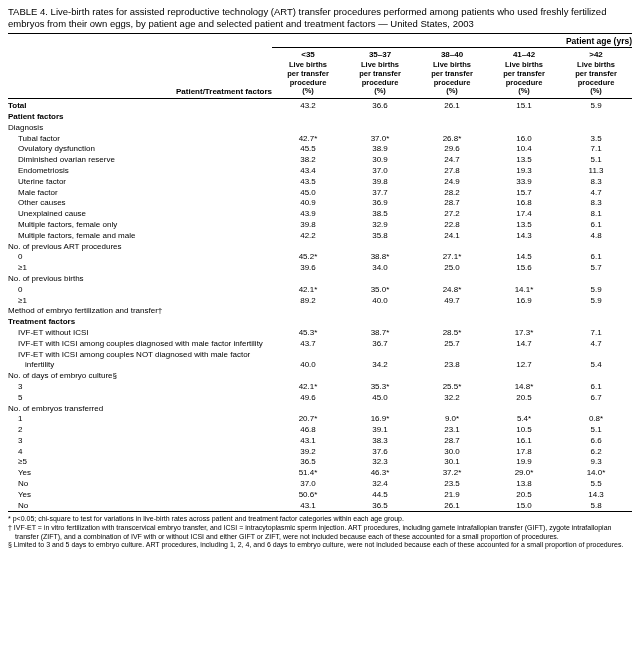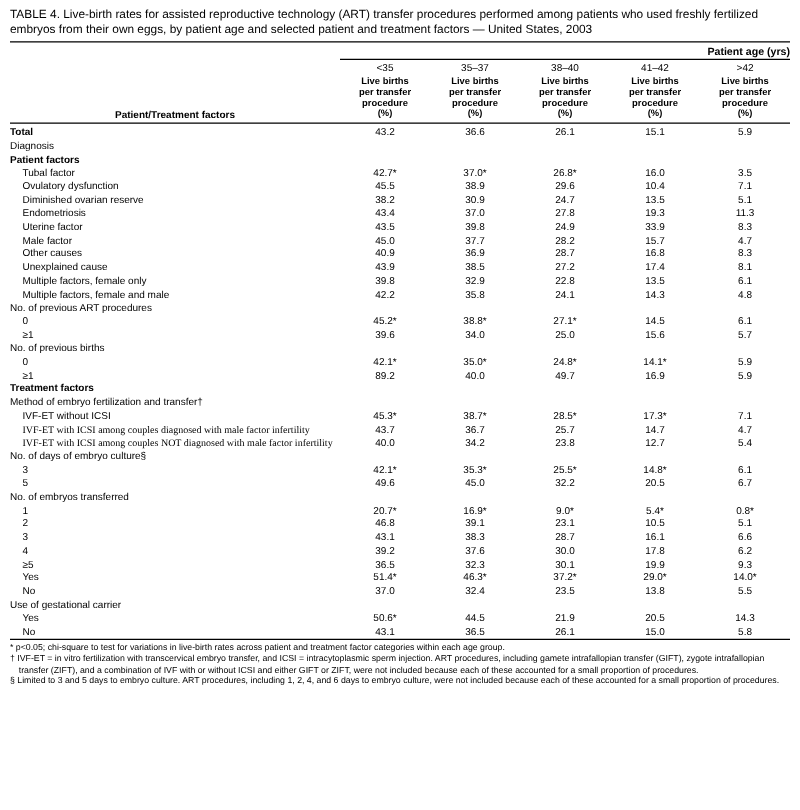--- a/index.html
+++ b/index.html
@@ -31,41 +31,41 @@
   thead th { font-weight: bold; }
   th.corner { border-bottom: none; }
   th.group {
     text-align: right;
     font-size: 8.5px;
     padding: 2px 0 1px 0;
     border-bottom: 1px solid #000;
   }
   tr.colhead th { border-bottom: 1px solid #000; padding-bottom: 2px; }
   th.rowhead {
-    text-align: center;
+    text-align: right;
     vertical-align: bottom;
     font-size: 8px;
   }
   th.col { text-align: center; vertical-align: top; padding-top: 2px; }
-  .age { font-size: 8px; font-weight: normal; line-height: 10px; }
+  .age { font-size: 8px; font-weight: bold; line-height: 10px; }
   .sub {
     font-size: 7.5px;
     font-weight: bold;
     line-height: 8.8px;
     white-space: pre-line;
     margin-top: 1px;
   }
   tbody td { line-height: 10.8px; vertical-align: bottom; }
   tbody tr:first-child td { padding-top: 2px; }
   td.label { text-align: left; }
   td.val { text-align: center; }
   td.indent-0 { padding-left: 0; }
   td.indent-1 { padding-left: 10px; }
   td.bold { font-weight: bold; }
-  td.hang { padding-left: 17px; text-indent: -7px; font-family: Liberation Serif, serif; }
+  td.hang { padding-left: 17px; text-indent: -7px; }
   .footnotes {
     margin-top: 3px;
     width: 624px;
     font-size: 7px;
     line-height: 8.6px;
   }
   .fn { padding-left: 7px; text-indent: -7px; }
 </style>
 </head>
 <body>
@@ -130,29 +130,29 @@
     <tbody id="table-body">
         <tr>
           <td class="label indent-0 bold">Total</td>
           <td class="val">43.2</td>
           <td class="val">36.6</td>
           <td class="val">26.1</td>
           <td class="val">15.1</td>
           <td class="val">5.9</td>
         </tr>
         <tr>
+          <td class="label indent-0 bold">Patient factors</td>
+          <td class="val"></td>
+          <td class="val"></td>
+          <td class="val"></td>
+          <td class="val"></td>
+          <td class="val"></td>
+        </tr>
+        <tr>
           <td class="label indent-0">Diagnosis</td>
-          <td class="val"></td>
-          <td class="val"></td>
-          <td class="val"></td>
-          <td class="val"></td>
-          <td class="val"></td>
-        </tr>
-        <tr>
-          <td class="label indent-0 bold">Patient factors</td>
           <td class="val"></td>
           <td class="val"></td>
           <td class="val"></td>
           <td class="val"></td>
           <td class="val"></td>
         </tr>
         <tr>
           <td class="label indent-1">Tubal factor</td>
           <td class="val">42.7*</td>
           <td class="val">37.0*</td>
@@ -274,29 +274,29 @@
         </tr>
         <tr>
           <td class="label indent-1">≥1</td>
           <td class="val">89.2</td>
           <td class="val">40.0</td>
           <td class="val">49.7</td>
           <td class="val">16.9</td>
           <td class="val">5.9</td>
         </tr>
         <tr>
+          <td class="label indent-0">Method of embryo fertilization and transfer†</td>
+          <td class="val"></td>
+          <td class="val"></td>
+          <td class="val"></td>
+          <td class="val"></td>
+          <td class="val"></td>
+        </tr>
+        <tr>
           <td class="label indent-0 bold">Treatment factors</td>
-          <td class="val"></td>
-          <td class="val"></td>
-          <td class="val"></td>
-          <td class="val"></td>
-          <td class="val"></td>
-        </tr>
-        <tr>
-          <td class="label indent-0">Method of embryo fertilization and transfer†</td>
           <td class="val"></td>
           <td class="val"></td>
           <td class="val"></td>
           <td class="val"></td>
           <td class="val"></td>
         </tr>
         <tr>
           <td class="label indent-1">IVF-ET without ICSI</td>
           <td class="val">45.3*</td>
           <td class="val">38.7*</td>
@@ -402,28 +402,20 @@
         </tr>
         <tr>
           <td class="label indent-1">No</td>
           <td class="val">37.0</td>
           <td class="val">32.4</td>
           <td class="val">23.5</td>
           <td class="val">13.8</td>
           <td class="val">5.5</td>
         </tr>
         <tr>
-          <td class="label indent-0">Use of gestational carrier</td>
-          <td class="val"></td>
-          <td class="val"></td>
-          <td class="val"></td>
-          <td class="val"></td>
-          <td class="val"></td>
-        </tr>
-        <tr>
           <td class="label indent-1">Yes</td>
           <td class="val">50.6*</td>
           <td class="val">44.5</td>
           <td class="val">21.9</td>
           <td class="val">20.5</td>
           <td class="val">14.3</td>
         </tr>
         <tr>
           <td class="label indent-1">No</td>
           <td class="val">43.1</td>

